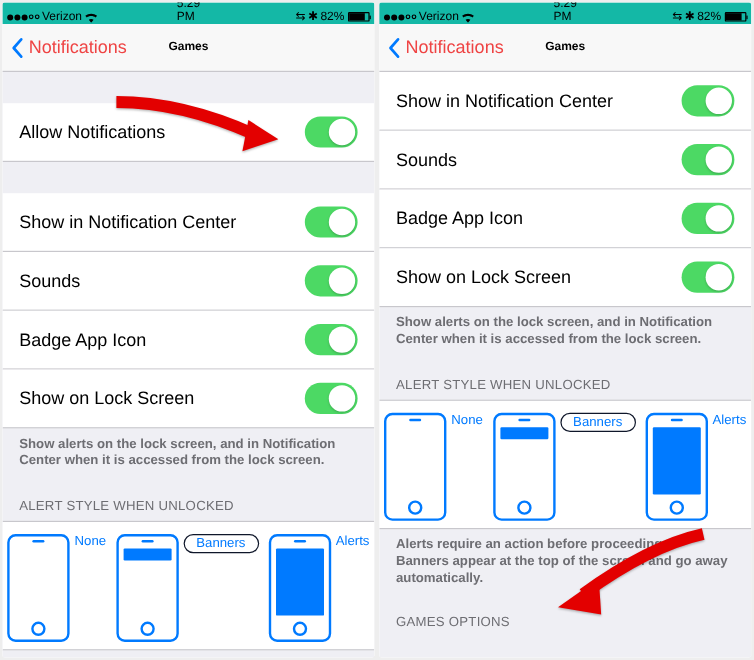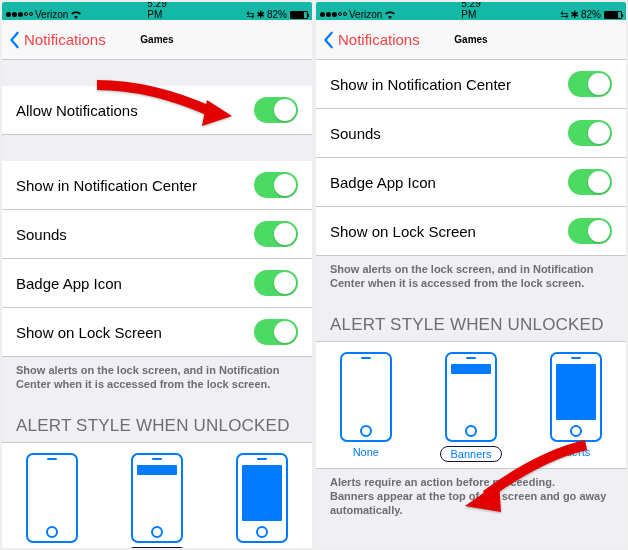--- a/index.html
+++ b/index.html
@@ -90,21 +90,21 @@
     .section-spacer { height: 26px; }
     .footer-note {
       padding: 6px 14px 10px;
       font-size: 11px;
       color: #6d6d72;
       line-height: 1.3;
       font-weight: bold;
     }
     .section-header {
       padding: 14px 14px 6px;
-      font-size: 17px;
+      font-size: 11px;
       color: #6d6d72;
       text-transform: uppercase;
       letter-spacing: 0.2px;
     }
     
     .toggle {
       width: 44px; height: 26px; border-radius: 13px;
       background: #4cd964;
       position: relative;
       flex-shrink:0;
@@ -120,21 +120,21 @@
       background:#fff;
       border-top:1px solid #c8c7cc;
       border-bottom:1px solid #c8c7cc;
       padding: 10px 0 6px;
       display:flex;
       justify-content: space-around;
       text-align:center;
       font-size: 11px;
       color: #007aff;
     }
-    .alert-option { display:flex; flex-direction:column; align-items:center; gap:4px; }
+    .alert-option { display:flex; flex-direction:row; align-items:flex-start; gap:4px; }
     .phone-shape {
       width:52px; height:90px; border:2px solid #007aff; border-radius:7px;
       position:relative;
     }
     .phone-shape::before, .phone-shape::after {
       content:""; position:absolute; left:50%; transform:translateX(-50%);
       background:#007aff;
     }
     .phone-shape::before { top:3px; width:10px; height:2px; border-radius:1px;}
     .phone-shape::after { bottom:3px; width:8px; height:8px; border-radius:50%; background:transparent; border:2px solid #007aff;}
@@ -311,20 +311,21 @@
       </div>
       <div class="alert-option">
         <div class="phone-shape">
             <div class="phone-alert"></div>
           </div>
         <span>Alerts</span>
       </div>
     </div>
     <div class="footer-note" style="white-space:pre-line">Alerts require an action before proceeding.
 Banners appear at the top of the screen and go away automatically.</div>
+    <div class="section-header">GAMES OPTIONS</div>
 
     <div class="arrow" style="top:380px; left:135px;">
       <svg width="140" height="80" viewBox="0 0 140 80">
         <path d="M135 5 Q90 15 35 55" stroke="#e30000" stroke-width="10" fill="none"></path>
         <polygon points="48,42 14,66 50,72" fill="#e30000"></polygon>
       </svg>
     </div>
   </div>
 </div>
 

